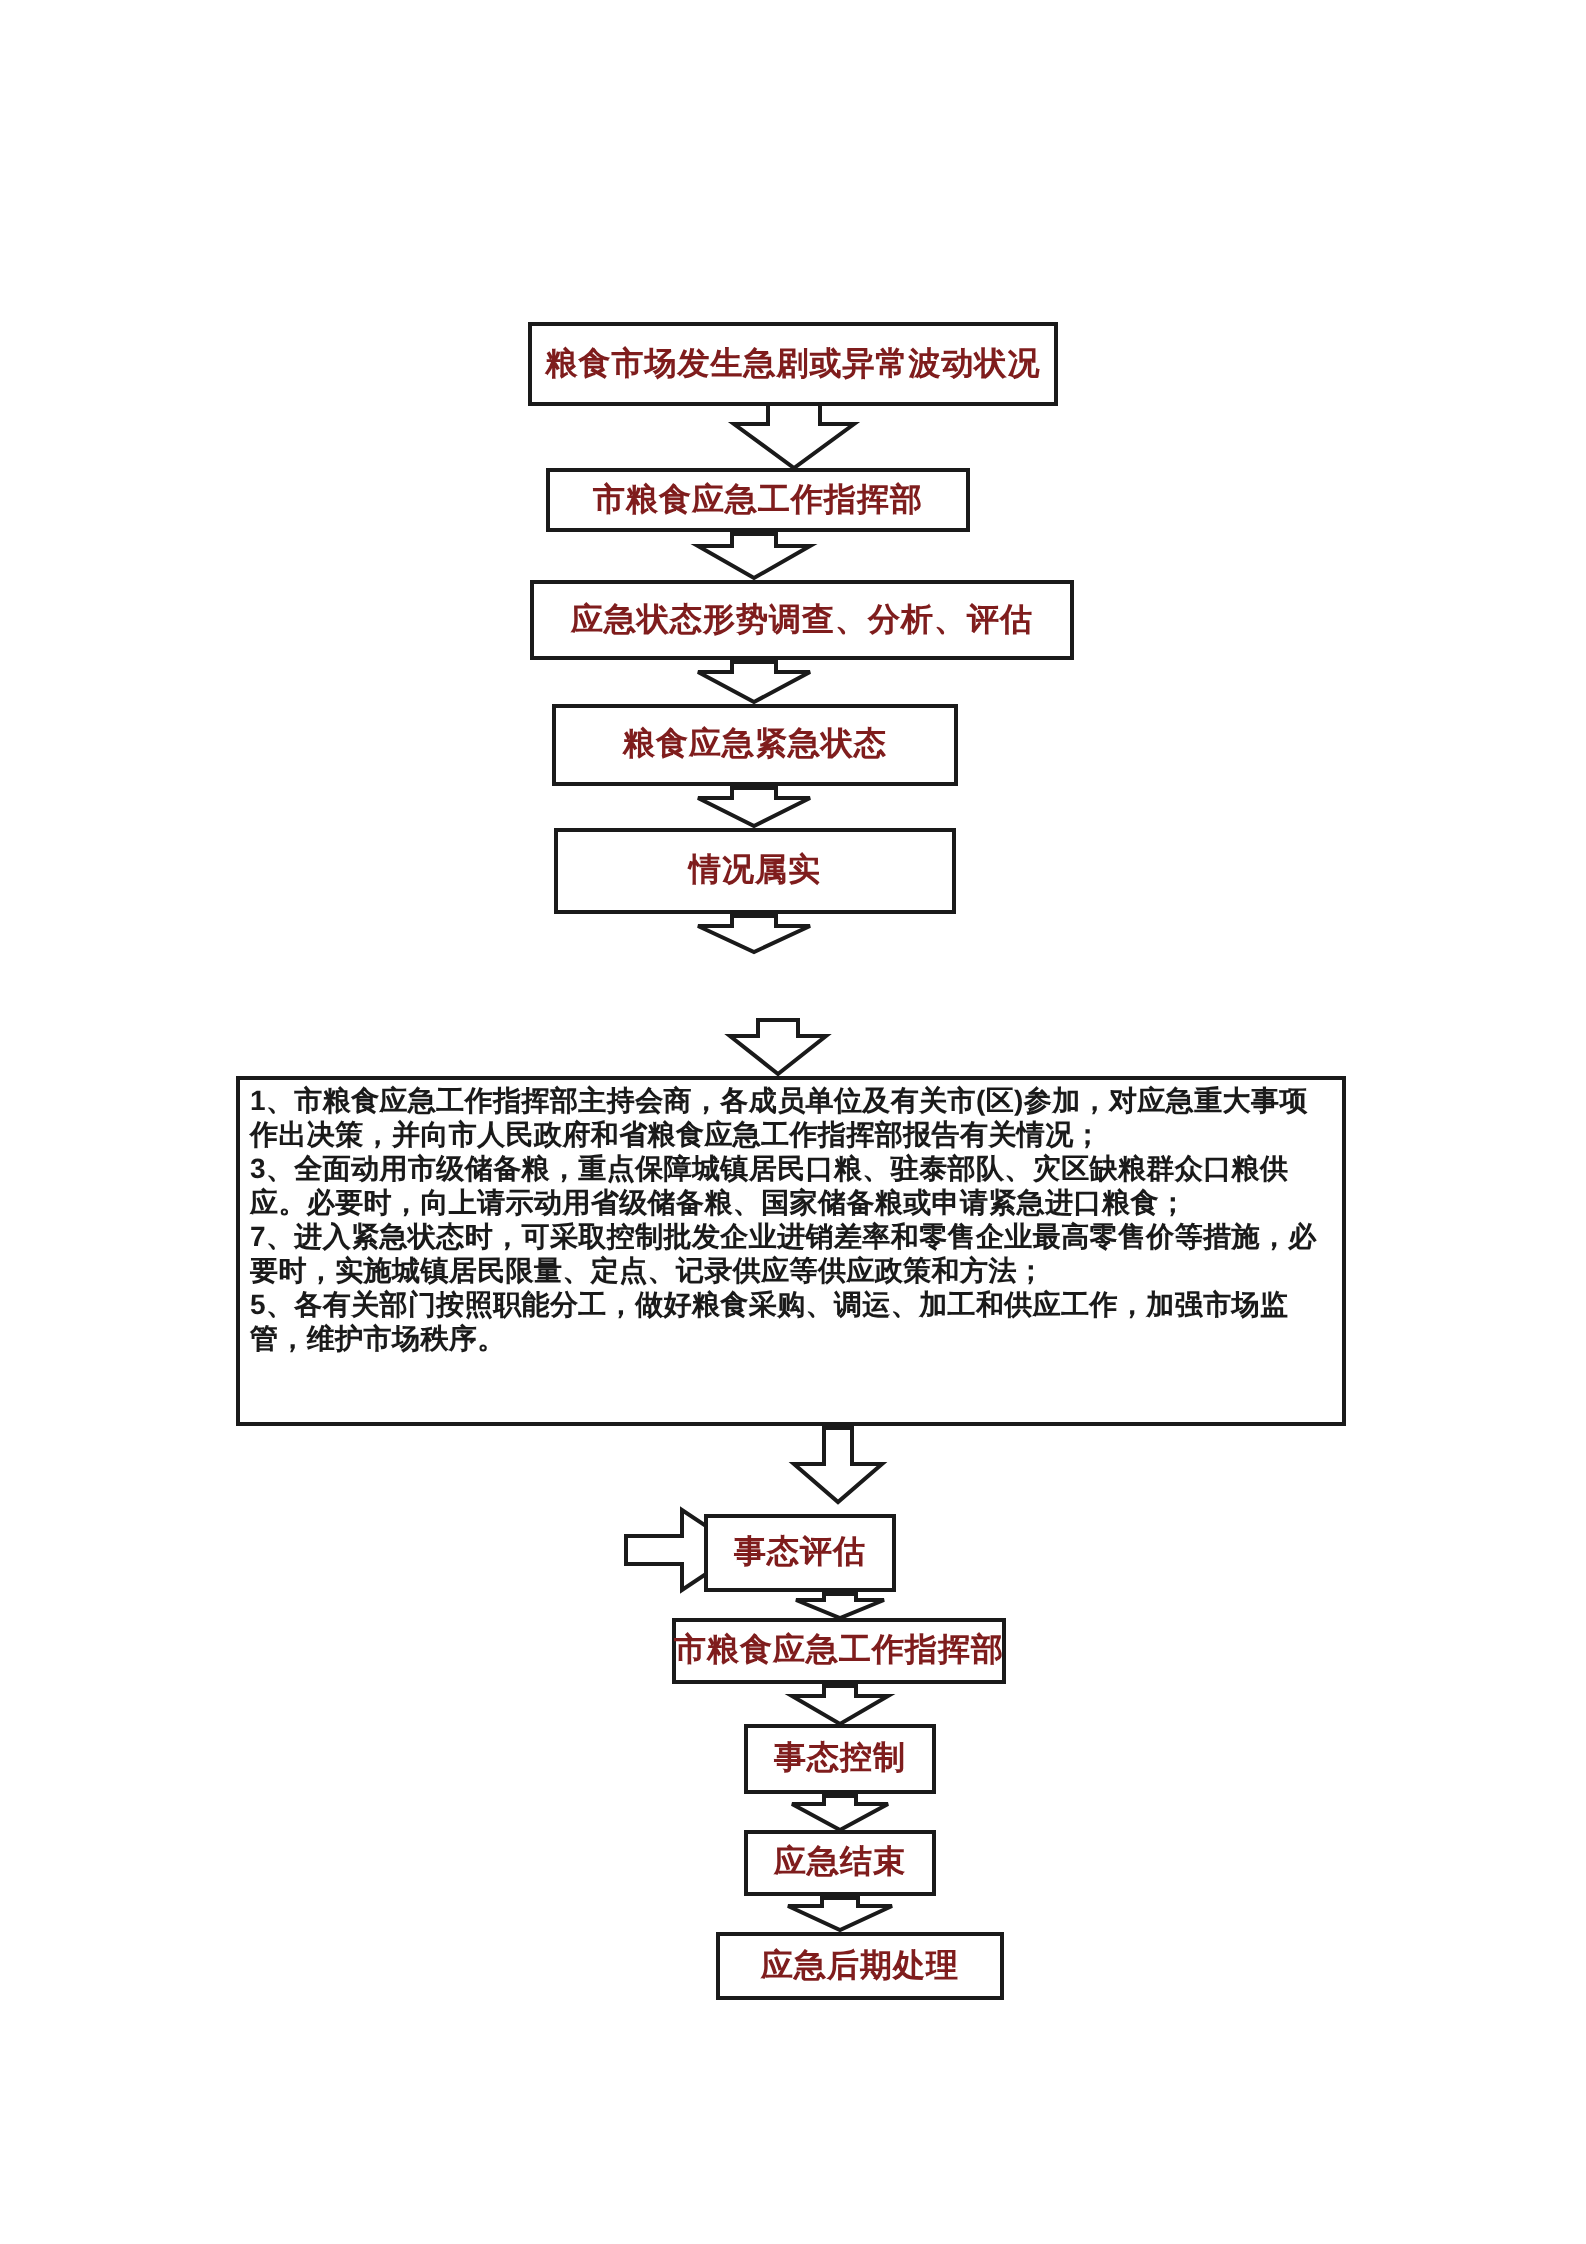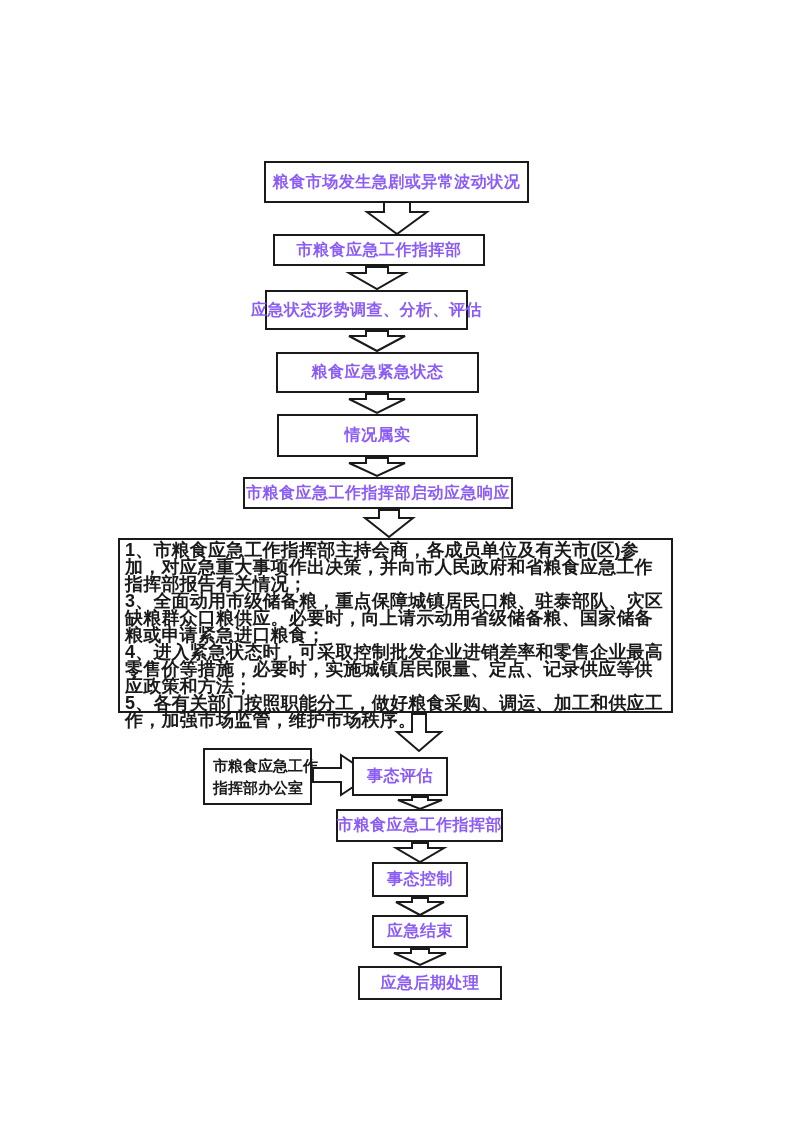--- a/index.html
+++ b/index.html
@@ -21,41 +21,41 @@
     box-sizing: border-box;
     border: 2px solid #1a1a1a;
     background: #ffffff;
     display: flex;
     align-items: center;
     justify-content: center;
     font-weight: bold;
     font-size: 16px;
     letter-spacing: 0.5px;
     white-space: nowrap;
-    color: #8b5cf6;
+    color: #7f1d1d;
   }
   .arrow {
     position: absolute;
     overflow: visible;
   }
   .arrow polygon {
     fill: #ffffff;
     stroke: #1a1a1a;
     stroke-width: 2;
     stroke-linejoin: miter;
   }
   .bigbox {
     position: absolute;
     left: 118px; top: 538px;
     width: 555px; height: 175px;
     box-sizing: border-box;
     border: 2px solid #1a1a1a;
     background: #ffffff;
     padding: 2px 5px;
-    font-size: 18px;
+    font-size: 14px;
     line-height: 17px;
     font-weight: bold;
     letter-spacing: 0.2px;
     color: #1a1a1a;
   }
   .bb-item { margin: 0; }
   .sidebox {
     position: absolute;
     left: 203px; top: 748px;
     width: 109px; height: 57px;
@@ -84,21 +84,21 @@
   </svg>
 
   <div class="fbox" style="left:273px; top:234px; width:212px; height:32px;">
     <span>市粮食应急工作指挥部</span>
   </div>
 
   <svg class="arrow" style="left:349px; top:267px;" width="56" height="22" viewBox="0 0 56 22">
     <polygon points="17,0 39,0 39,6 56,6 28,22 0,6 17,6"></polygon>
   </svg>
 
-  <div class="fbox" style="left:265px; top:290px; width:203px; height:40px;">
+  <div class="fbox" style="left:265px; top:290px; width:272px; height:40px;">
     <span>应急状态形势调查、分析、评估</span>
   </div>
 
   <svg class="arrow" style="left:349px; top:331px;" width="56" height="20" viewBox="0 0 56 20">
     <polygon points="17,0 39,0 39,5 56,5 28,20 0,5 17,5"></polygon>
   </svg>
 
   <div class="fbox" style="left:276px; top:352px; width:203px; height:41px;">
     <span>粮食应急紧急状态</span>
   </div>
@@ -108,43 +108,36 @@
   </svg>
 
   <div class="fbox" style="left:277px; top:414px; width:201px; height:43px;">
     <span>情况属实</span>
   </div>
 
   <svg class="arrow" style="left:349px; top:458px;" width="56" height="18" viewBox="0 0 56 18">
     <polygon points="17,0 39,0 39,5 56,5 28,18 0,5 17,5"></polygon>
   </svg>
 
-  <div class="fbox" style="left:243px; top:477px; width:270px; height:32px;">
-    <span>市粮食应急工作指挥部启动应急响应</span>
-  </div>
 
   <svg class="arrow" style="left:365px; top:510px;" width="48" height="27" viewBox="0 0 48 27">
     <polygon points="14,0 34,0 34,8 48,8 24,27 0,8 14,8"></polygon>
   </svg>
 
   <div class="bigbox">
     <div class="bb-item">1、市粮食应急工作指挥部主持会商，各成员单位及有关市(区)参加，对应急重大事项作出决策，并向市人民政府和省粮食应急工作指挥部报告有关情况；</div>
     <div class="bb-item">3、全面动用市级储备粮，重点保障城镇居民口粮、驻泰部队、灾区缺粮群众口粮供应。必要时，向上请示动用省级储备粮、国家储备粮或申请紧急进口粮食；</div>
-    <div class="bb-item">4、进入紧急状态时，可采取控制批发企业进销差率和零售企业最高零售价等措施，必要时，实施城镇居民限量、定点、记录供应等供应政策和方法；</div>
+    <div class="bb-item">7、进入紧急状态时，可采取控制批发企业进销差率和零售企业最高零售价等措施，必要时，实施城镇居民限量、定点、记录供应等供应政策和方法；</div>
     <div class="bb-item">5、各有关部门按照职能分工，做好粮食采购、调运、加工和供应工作，加强市场监管，维护市场秩序。</div>
   </div>
 
   <svg class="arrow" style="left:397px; top:714px;" width="44" height="37" viewBox="0 0 44 37">
     <polygon points="15,0 29,0 29,18 44,18 22,37 0,18 15,18"></polygon>
   </svg>
 
-  <div class="sidebox">
-    <div>市粮食应急工作</div>
-    <div>指挥部办公室</div>
-  </div>
 
   <svg class="arrow" style="left:313px; top:755px;" width="58" height="40" viewBox="0 0 58 40">
     <polygon points="0,13 28,13 28,0 58,20 28,40 28,27 0,27"></polygon>
   </svg>
 
   <div class="fbox" style="left:352px; top:757px; width:96px; height:39px;text-align:center;">
     <span>事态评估</span>
   </div>
 
   <svg class="arrow" style="left:398px; top:797px;" width="44" height="12" viewBox="0 0 44 12">

